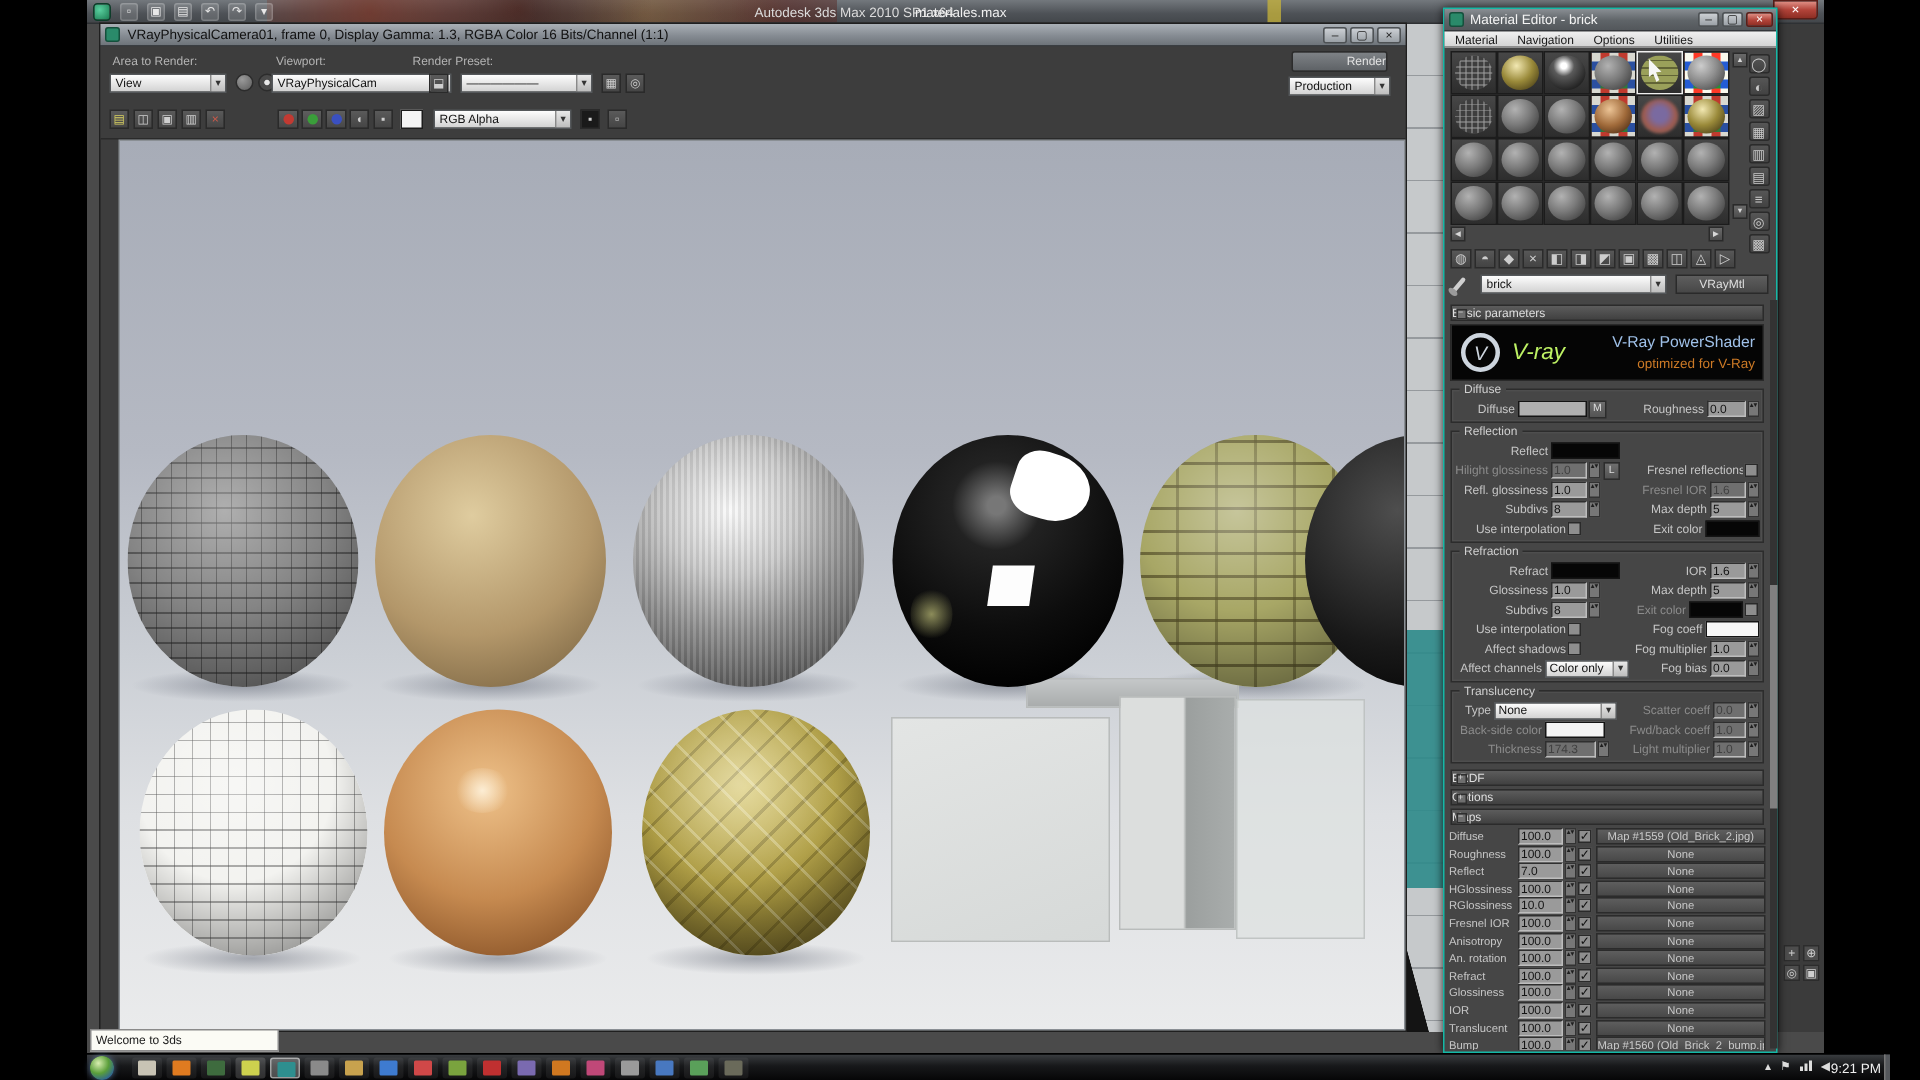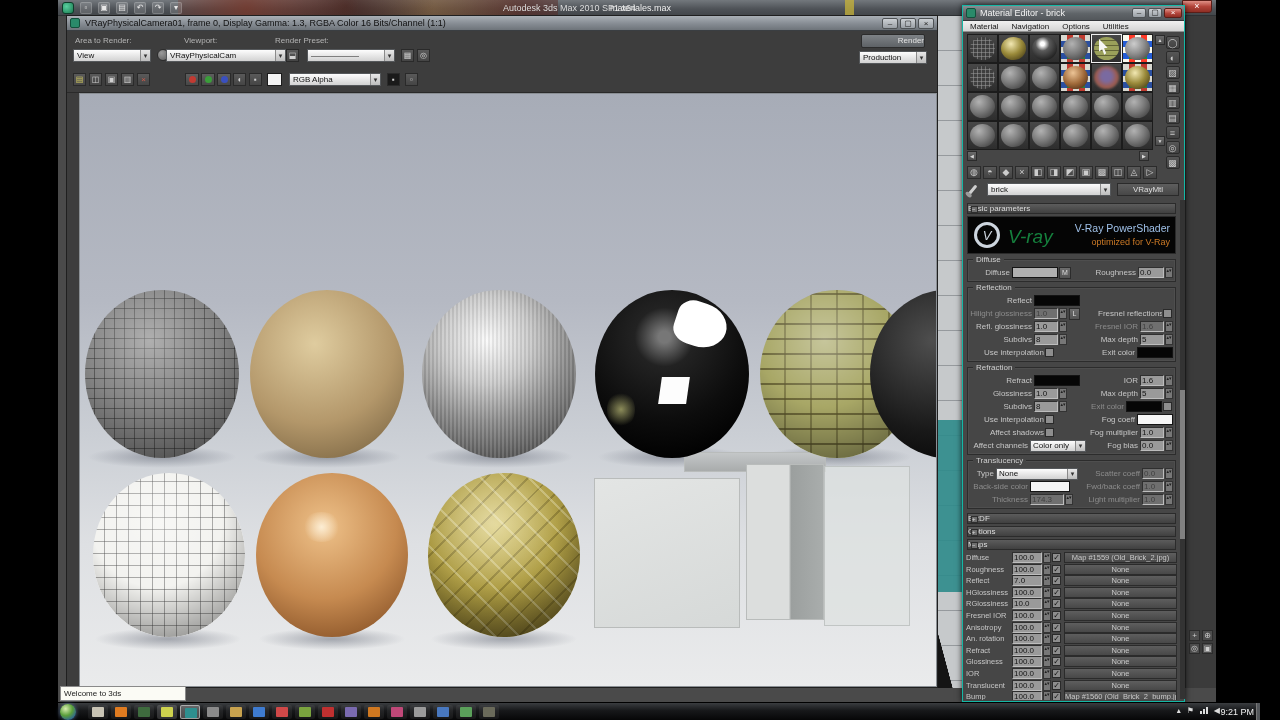--- a/index.html
+++ b/index.html
@@ -182,21 +182,21 @@
 #mescroll{left:217px;top:194px;width:5px;height:499px;background:#333}
 #mescroll i{position:absolute;left:0;top:38%;width:5px;height:30%;background:#808080;display:block}
 
 .rh{height:11px;background:linear-gradient(#5c5c5c,#404040);border:1px solid #2b2b2b;color:#dedede;
   font-size:8px;text-align:left;line-height:10px;margin:2px 1px;position:relative}
 .rh b{position:absolute;left:3px;top:2px;width:7px;height:7px;background:#6e6e6e;border:1px solid #2e2e2e;
   font-size:6px;line-height:5px;font-weight:normal;color:#ddd}
 #banner{height:38px;background:#050505;margin:1px 1px 3px;position:relative;border:1px solid #2a2a2a;overflow:hidden}
 #vrlogo{position:absolute;left:6px;top:5px;width:26px;height:26px;border-radius:50%;
   border:3px solid #cdd5de;color:#cdd5de;font-size:13px;text-align:center;line-height:21px;font-style:italic}
-#vrword{position:absolute;left:40px;top:9px;font-size:19px;color:#15803d;letter-spacing:0;font-style:italic}
+#vrword{position:absolute;left:40px;top:9px;font-size:15px;color:#bef264;letter-spacing:0;font-style:italic}
 #ps1{position:absolute;right:5px;top:5px;font-size:10.5px;color:#9fc0e8}
 #ps2{position:absolute;right:5px;top:20px;font-size:9px;color:#cd7a26}
 .grp{position:relative;border:1px solid #2c2c2c;box-shadow:inset 0 0 0 1px rgba(118,118,118,.18);
   margin:5px 1px 4px;padding:6px 2px 2px}
 .gt{position:absolute;top:-5px;left:5px;background:#464646;padding:0 3px;font-size:8px;color:#cfcfcf}
 .prow{display:flex;align-items:center;height:13px}
 .lbl{font-size:8px;color:#c6c6c6;white-space:nowrap;text-align:right;overflow:hidden}
 .lbl.dim{color:#8c8c8c}
 .fld{height:11px;background:#9a9a9a;border:1px solid #2f2f2f;border-bottom-color:#bdbdbd;
   border-right-color:#bdbdbd;color:#141414;font-size:8px;line-height:9px;padding:0 1px;
@@ -271,21 +271,21 @@
         <div class="wbtn">×</div>
       </div>
     </div>
     <div id="rtools" class="abs">
       <span class="tlab" style="left:8px">Area to Render:</span>
       <span class="tlab" style="left:117px">Viewport:</span>
       <span class="tlab" style="left:208px">Render Preset:</span>
       <div class="dd" style="left:6px;top:18px;width:78px">View</div>
       <div class="circ" style="left:90px;top:18px"></div>
       <div class="circ b" style="left:105px;top:18px"></div>
-      <div class="dd" style="left:99px;top:18px;width:120px">VRayPhysicalCam</div>
+      <div class="dd" style="left:114px;top:18px;width:120px">VRayPhysicalCam</div>
       <div class="ticon" style="left:219px;top:18px">⬓</div>
       <div class="dd" style="left:240px;top:18px;width:88px">——————</div>
       <div class="ticon" style="left:334px;top:18px">▦</div>
       <div class="ticon" style="left:350px;top:18px">◎</div>
       <div class="rndbtn" style="left:794px;top:3px;width:64px;height:14px;line-height:12px">Render</div>
       <div class="dd" style="left:792px;top:20px;width:68px">Production</div>
       <div id="rrow2">
           <div class="ticon" style="left: 6px; top: 42px; color: rgb(216, 208, 96);">▤</div>
           <div class="ticon" style="left: 22px; top: 42px;">◫</div>
           <div class="ticon" style="left: 38px; top: 42px;">▣</div>

